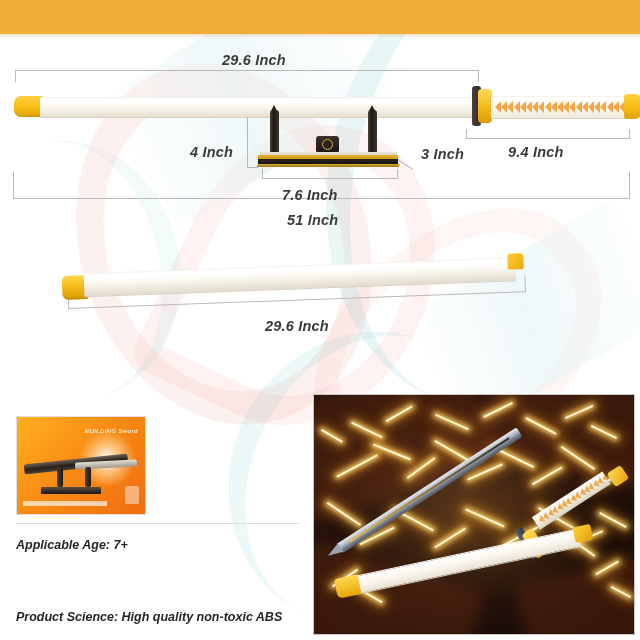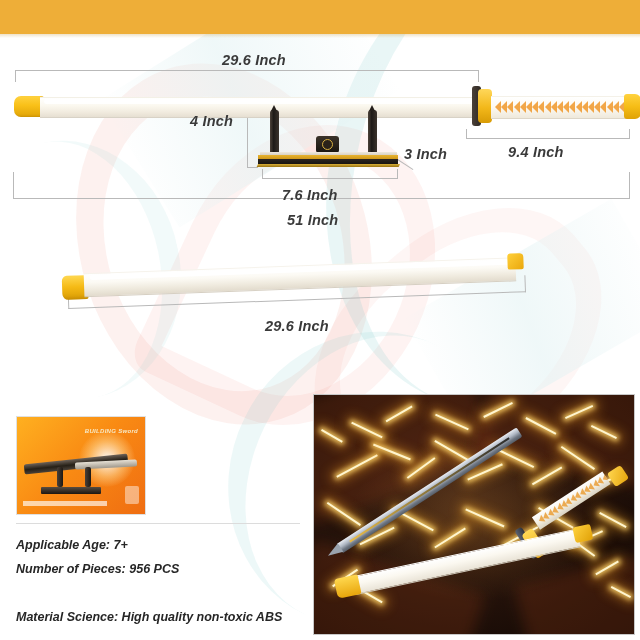--- a/index.html
+++ b/index.html
@@ -260,24 +260,24 @@
     <div class="emblem">
       <div class="emblem-dot"></div>
     </div>
     <div class="base-top"></div>
     <div class="base-gold"></div>
     <div class="base-dark"></div>
     <div class="base-edge"></div>
   </div>
 
   <div class="brk-v" style="left:247px;top:110px;width:10px;height:56px;"></div>
-  <div class="dim-label" style="left:190px;top:113px;">4 Inch</div>
+  <div class="dim-label" style="left:190px;top:144px;">4 Inch</div>
 
   <div class="leader" style="left:393px;top:156px;width:24px;transform:rotate(33deg);transform-origin:left center;"></div>
-  <div class="dim-label" style="left:404px;top:146px;text-align:right;">3 Inch</div>
+  <div class="dim-label" style="left:421px;top:146px;text-align:right;">3 Inch</div>
 
   <div class="brk-h-dn" style="left:262px;top:169px;width:134px;height:9px;"></div>
   <div class="dim-label" style="left:282px;top:179px;margin-top:8px;">7.6 Inch</div>
 
   <div class="brk-h-dn" style="left:13px;top:172px;width:615px;height:26px;"></div>
   <div class="dim-label" style="left:287px;top:212px;">51 Inch</div>
 
   <div class="scab2">
     <div class="s2-cap-l"></div>
     <div class="s2-body"></div>
@@ -298,22 +298,21 @@
       <div class="mt-leg" style="left:30px;"></div>
     </div>
     <div class="mt-base"></div>
     <div class="mt-bar"></div>
     <div class="mt-badge"></div>
   </div>
 
   <div class="divider"></div>
 
   <div class="spec" style="top:538px;">Applicable Age: 7+</div>
-  <div class="spec" style="top:562px;">Number of Pieces: 956 PCS</div>
-  <div class="spec" style="top:610px;">Material Science: High quality non-toxic ABS</div>
+  <div class="spec" style="top:610px;">Product Science: High quality non-toxic ABS</div>
 
   <div class="photo">
     <div class="ph-rock ph-r1"></div>
     <div class="ph-rock ph-r2"></div>
     <div class="ph-rock ph-r3"></div>
     <div class="ph-rock ph-r4"></div>
     <div class="ph-glow"></div>
 
     <div id="bolts">
         <div class="bolt" style="left: 20px; top: 70px; width: 46px; height: 1.6px; transform: rotate(-28deg);"></div>

